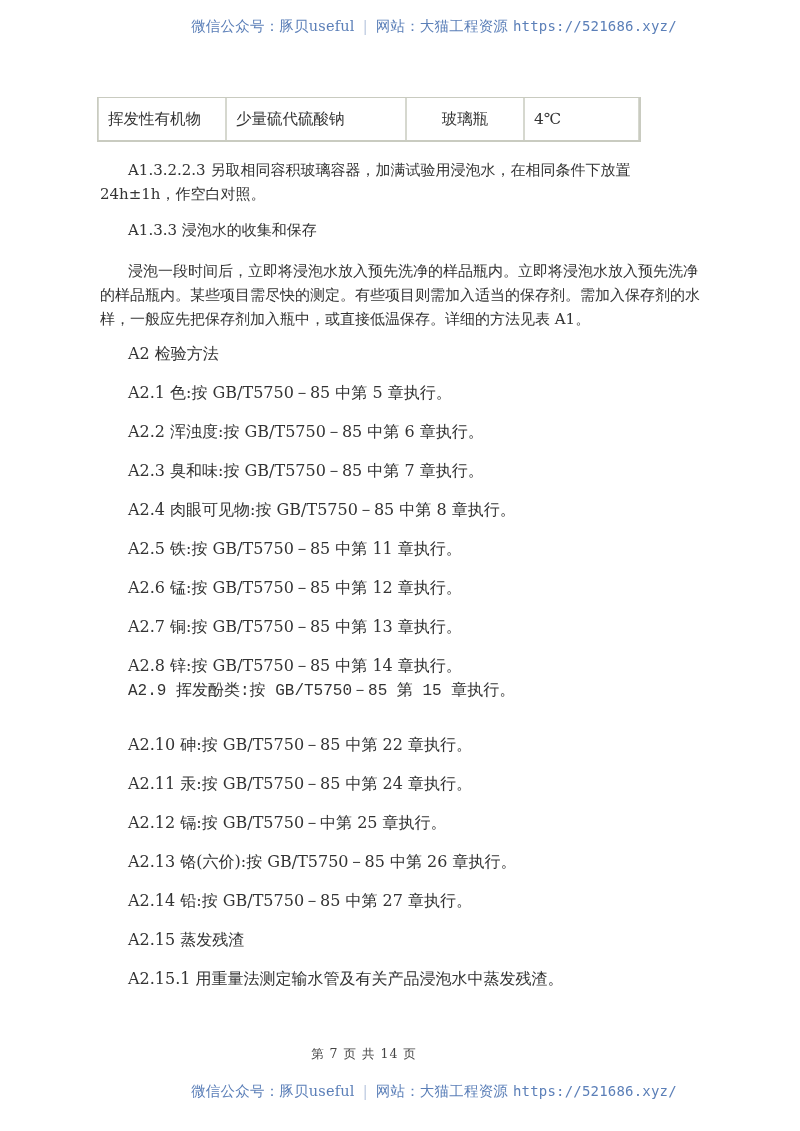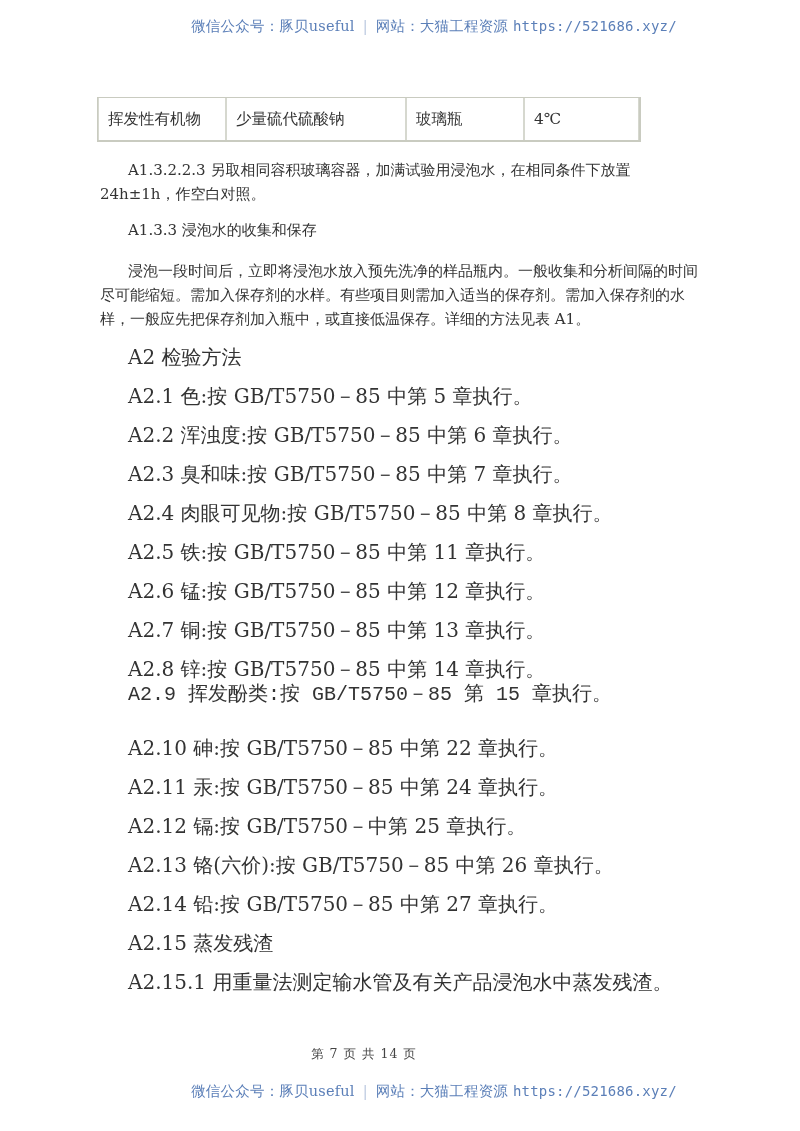--- a/index.html
+++ b/index.html
@@ -24,29 +24,29 @@
       border-collapse: separate; border-spacing: 0;
       border: 1px solid #c9cbc0; border-bottom: 2px solid #c9cbc0; border-right: 2px solid #c9cbc0;
       font-size: 15.5px; color: #333;
     }
     table.spec td {
       height: 42px; padding: 0 9px; border-left: 1px solid #d6d8cf; border-right: 1px solid #d6d8cf;
       vertical-align: middle;
     }
     table.spec td.c1 { width: 108px; }
     table.spec td.c2 { width: 160px; }
-    table.spec td.c3 { width: 98px; }
+    table.spec td.c3 { width: 98px; text-align: center; }
     table.spec td.c4 { }
 
     .para {
       position: absolute; left: 100px; width: 600px;
       font-size: 15px; line-height: 24px; color: #333333;
     }
     .indent { text-indent: 28px; }
-    .line { position: absolute; left: 128px; font-size: 20px; color: #333333; white-space: nowrap; text-align: center; }
+    .line { position: absolute; left: 128px; font-size: 16px; color: #333333; white-space: nowrap; text-align: center; }
     .page-num {
       position: absolute; top: 1046px; left: 0; width: 728px; text-align: center;
       font-size: 12.5px; color: #444; letter-spacing: 1px;
     }
   </style>
 </head>
 <body>
 
 <div class="watermark wm-top">
   <span>微信公众号：豚贝useful</span><span class="sep">|</span><span>网站：大猫工程资源</span>
@@ -59,21 +59,21 @@
     <td class="c1">挥发性有机物</td>
     <td class="c2">少量硫代硫酸钠</td>
     <td class="c3">玻璃瓶</td>
     <td class="c4">4℃</td>
   </tr>
 </tbody>
   </table>
 
 <div class="para indent" style="top:158px;">A1.3.2.2.3 另取相同容积玻璃容器，加满试验用浸泡水，在相同条件下放置24h±1h，作空白对照。</div>
 <div class="para indent" style="top:218px;">A1.3.3 浸泡水的收集和保存</div>
-<div class="para indent" style="top:259px;">浸泡一段时间后，立即将浸泡水放入预先洗净的样品瓶内。一般收集和分析间隔的时间尽可能缩短。需加入保存剂的水样。有些项目则需加入适当的保存剂。需加入保存剂的水样，一般应先把保存剂加入瓶中，或直接低温保存。详细的方法见表 A1。</div>
+<div class="para indent" style="top:259px;">浸泡一段时间后，立即将浸泡水放入预先洗净的样品瓶内。立即将浸泡水放入预先洗净的样品瓶内。某些项目需尽快的测定。有些项目则需加入适当的保存剂。需加入保存剂的水样，一般应先把保存剂加入瓶中，或直接低温保存。详细的方法见表 A1。</div>
 
 <div class="line" style="top:344px;">A2 检验方法</div>
 <div class="line" style="top:383px;">A2.1 色:按 GB/T5750－85 中第 5 章执行。</div>
 <div class="line" style="top:422px;">A2.2 浑浊度:按 GB/T5750－85 中第 6 章执行。</div>
 <div class="line" style="top:461px;">A2.3 臭和味:按 GB/T5750－85 中第 7 章执行。</div>
 <div class="line" style="top:500px;">A2.4 肉眼可见物:按 GB/T5750－85 中第 8 章执行。</div>
 <div class="line" style="top:539px;">A2.5 铁:按 GB/T5750－85 中第 11 章执行。</div>
 <div class="line" style="top:578px;">A2.6 锰:按 GB/T5750－85 中第 12 章执行。</div>
 <div class="line" style="top:617px;">A2.7 铜:按 GB/T5750－85 中第 13 章执行。</div>
 <div class="line" style="top:656px;">A2.8 锌:按 GB/T5750－85 中第 14 章执行。</div>

